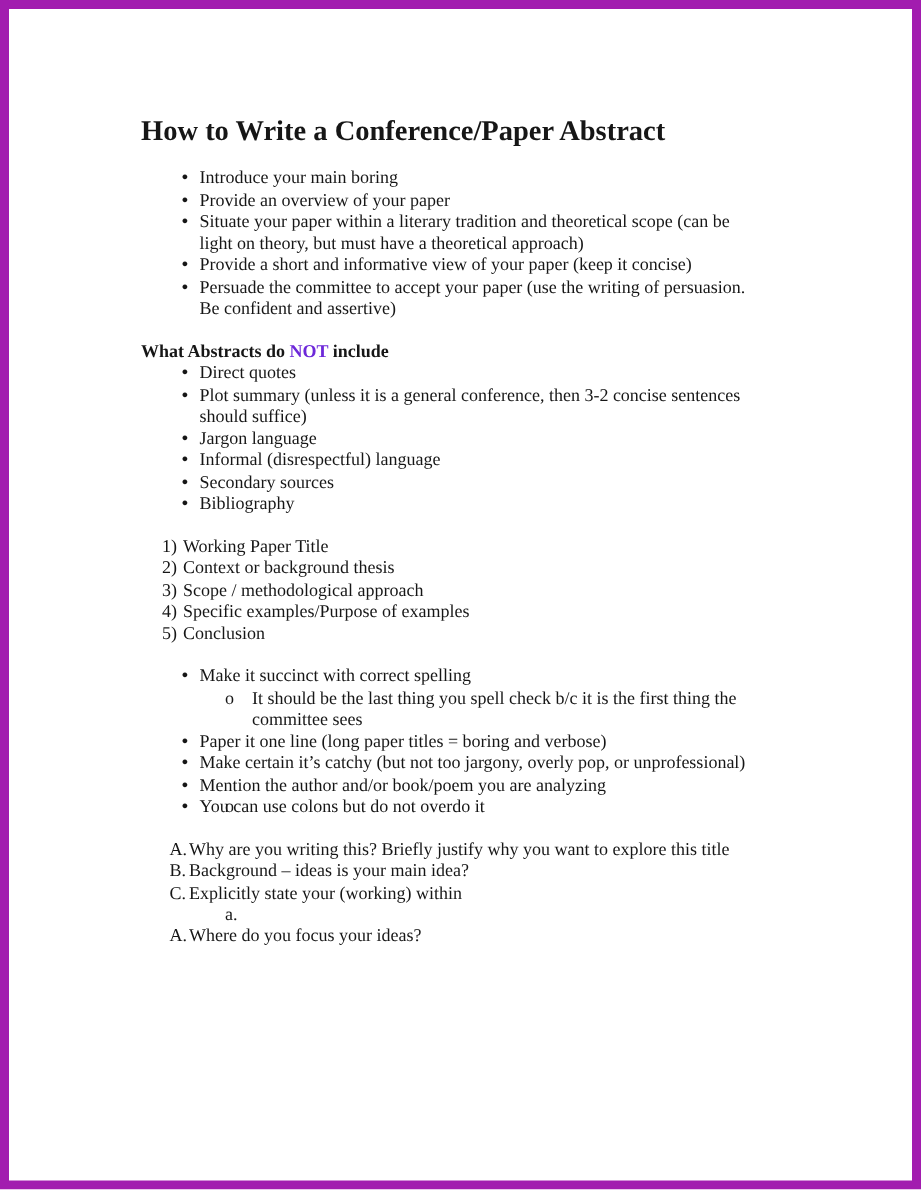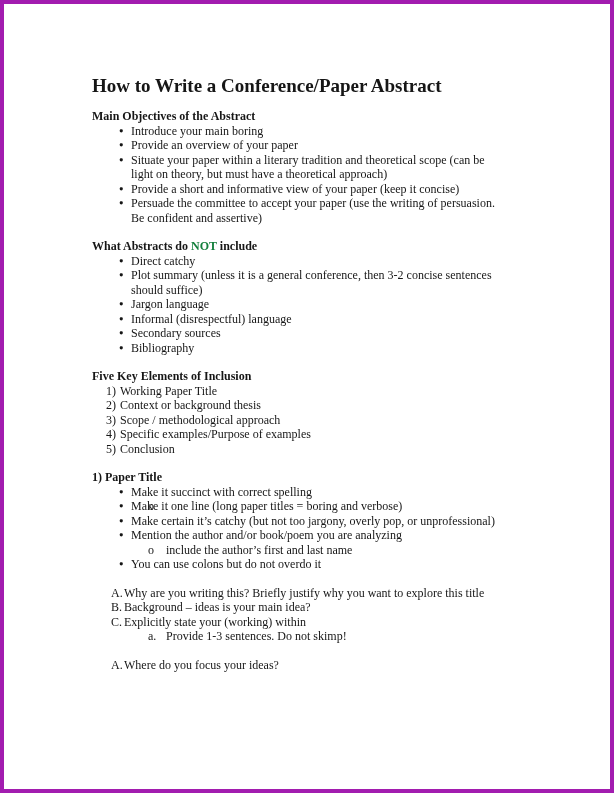--- a/index.html
+++ b/index.html
@@ -1,38 +1,38 @@
 <!DOCTYPE html>
 <html><head>
 <meta charset="utf-8">
 <style>
   * { margin: 0; padding: 0; box-sizing: border-box; }
   html, body { background: #ffffff; }
   .page {
     width: 614px;
     height: 793px;
-    border: 4px solid #a21caf;
+    border: 6px solid #a21caf;
     background: #ffffff;
     padding: 71px 109px 0 88px;
     font-family: "Liberation Serif", serif;
     font-size: 12px;
     line-height: 14.5px;
     color: #161616;
     overflow: hidden;
   }
   .doc-title {
     font-size: 19px;
     line-height: 22px;
     font-weight: 700;
     white-space: pre;
     margin-bottom: 12px;
   }
   .section { margin-bottom: 14px; }
   .sec-heading { font-weight: 700; white-space: pre; }
-  .red { color: #15803d; margin-top: 12px; }
+  .red { color: #6d28d9; margin-top: 12px; }
   .li { position: relative; }
   .li-text { display: block; white-space: pre; }
   .m { position: absolute; top: 0; line-height: 14.5px; }
   
   .li-b { padding-left: 39px; }
   .li-b > .m { left: 27px; font-size: 7.5px; }
   
   .li-o { padding-left: 74px; }
   .li-o > .m { left: 56px; }
   
@@ -46,21 +46,20 @@
   .li-a > .m { left: 56px; }
 </style>
 </head>
 <body>
 
 <div class="page">
 
   <h1 class="doc-title">How to Write a Conference/Paper Abstract</h1>
 
   <div class="section">
-    <div class="sec-heading">Main Objectives of the Abstract</div>
     <div class="li li-b">
       <span class="m">●</span>
       <span class="li-text">Introduce your main boring</span>
     </div>
     <div class="li li-b">
       <span class="m">●</span>
       <span class="li-text">Provide an overview of your paper</span>
     </div>
     <div class="li li-b">
       <span class="m">●</span>
@@ -75,21 +74,21 @@
       <span class="m">●</span>
       <span class="li-text">Persuade the committee to accept your paper (use the writing of persuasion.
 Be confident and assertive)</span>
     </div>
   </div>
 
   <div class="section">
     <div class="sec-heading"><span>What Abstracts do </span><span class="red">NOT</span><span> include</span></div>
     <div class="li li-b">
       <span class="m">●</span>
-      <span class="li-text">Direct catchy</span>
+      <span class="li-text">Direct quotes</span>
     </div>
     <div class="li li-b">
       <span class="m">●</span>
       <span class="li-text">Plot summary (unless it is a general conference, then 3-2 concise sentences
 should suffice)</span>
     </div>
     <div class="li li-b">
       <span class="m">●</span>
       <span class="li-text">Jargon language</span>
     </div>
@@ -101,21 +100,20 @@
       <span class="m">●</span>
       <span class="li-text">Secondary sources</span>
     </div>
     <div class="li li-b">
       <span class="m">●</span>
       <span class="li-text">Bibliography</span>
     </div>
   </div>
 
   <div class="section">
-    <div class="sec-heading">Five Key Elements of Inclusion</div>
     <div class="li li-n">
       <span class="m">1)</span>
       <span class="li-text">Working Paper Title</span>
     </div>
     <div class="li li-n">
       <span class="m">2)</span>
       <span class="li-text">Context or background thesis</span>
     </div>
     <div class="li li-n">
       <span class="m">3)</span>
@@ -125,43 +123,43 @@
       <span class="m">4)</span>
       <span class="li-text">Specific examples/Purpose of examples</span>
     </div>
     <div class="li li-n">
       <span class="m">5)</span>
       <span class="li-text">Conclusion</span>
     </div>
   </div>
 
   <div class="section">
-    <div class="sec-heading">1) Paper Title</div>
     <div class="li li-b">
       <span class="m">●</span>
       <span class="li-text">Make it succinct with correct spelling</span>
     </div>
     <div class="li li-o">
       <span class="m">o</span>
+      <span class="li-text">It should be the last thing you spell check b/c it is the first thing the
+committee sees</span>
     </div>
     <div class="li li-b">
       <span class="m">●</span>
-      <span class="li-text">Make it one line (long paper titles = boring and verbose)</span>
+      <span class="li-text">Paper it one line (long paper titles = boring and verbose)</span>
     </div>
     <div class="li li-b">
       <span class="m">●</span>
       <span class="li-text">Make certain it’s catchy (but not too jargony, overly pop, or unprofessional)</span>
     </div>
     <div class="li li-b">
       <span class="m">●</span>
       <span class="li-text">Mention the author and/or book/poem you are analyzing</span>
     </div>
     <div class="li li-o">
       <span class="m">o</span>
-      <span class="li-text">include the author’s first and last name</span>
     </div>
     <div class="li li-b">
       <span class="m">●</span>
       <span class="li-text">You can use colons but do not overdo it</span>
     </div>
   </div>
 
   <div class="section">
     <div class="li li-A">
       <span class="m">A.</span>
@@ -170,21 +168,20 @@
     <div class="li li-A">
       <span class="m">B.</span>
       <span class="li-text">Background – ideas is your main idea?</span>
     </div>
     <div class="li li-A">
       <span class="m">C.</span>
       <span class="li-text">Explicitly state your (working) within</span>
     </div>
     <div class="li li-a">
       <span class="m">a.</span>
-      <span class="li-text">Provide 1-3 sentences. Do not skimp!</span>
     </div>
   </div>
 
   <div class="section">
     <div class="li li-A">
       <span class="m">A.</span>
       <span class="li-text">Where do you focus your ideas?</span>
     </div>
   </div>
 

